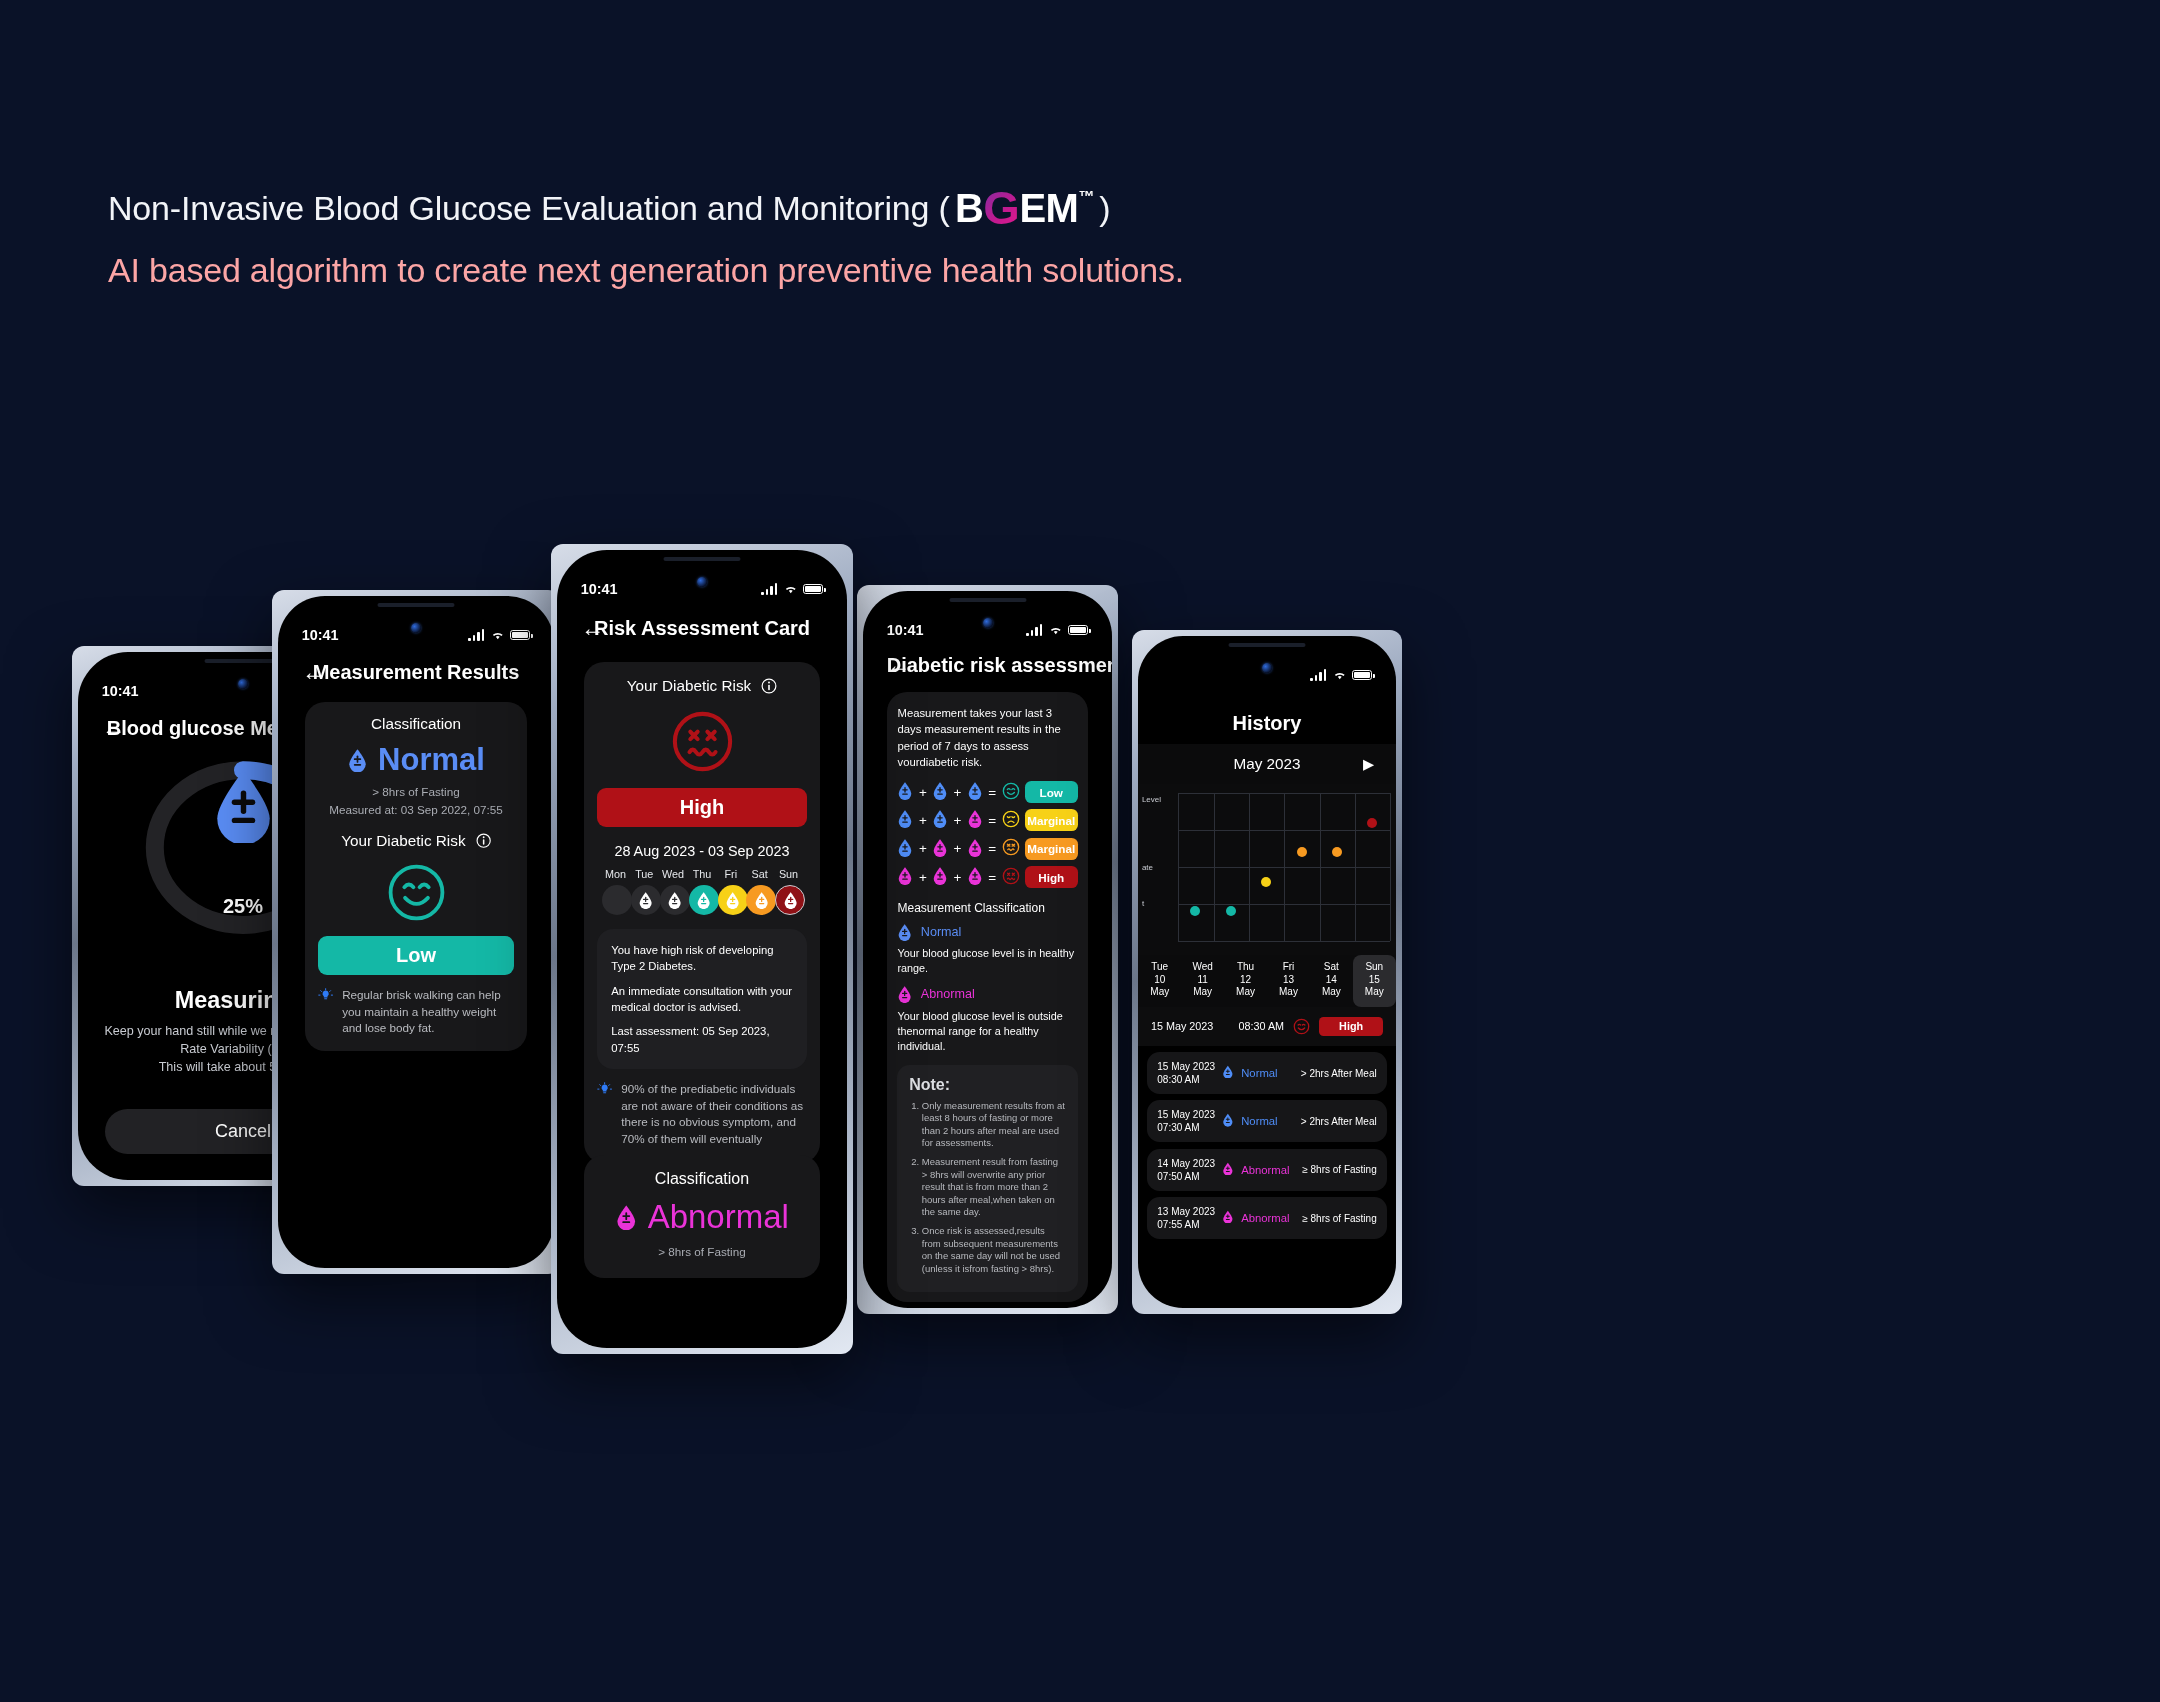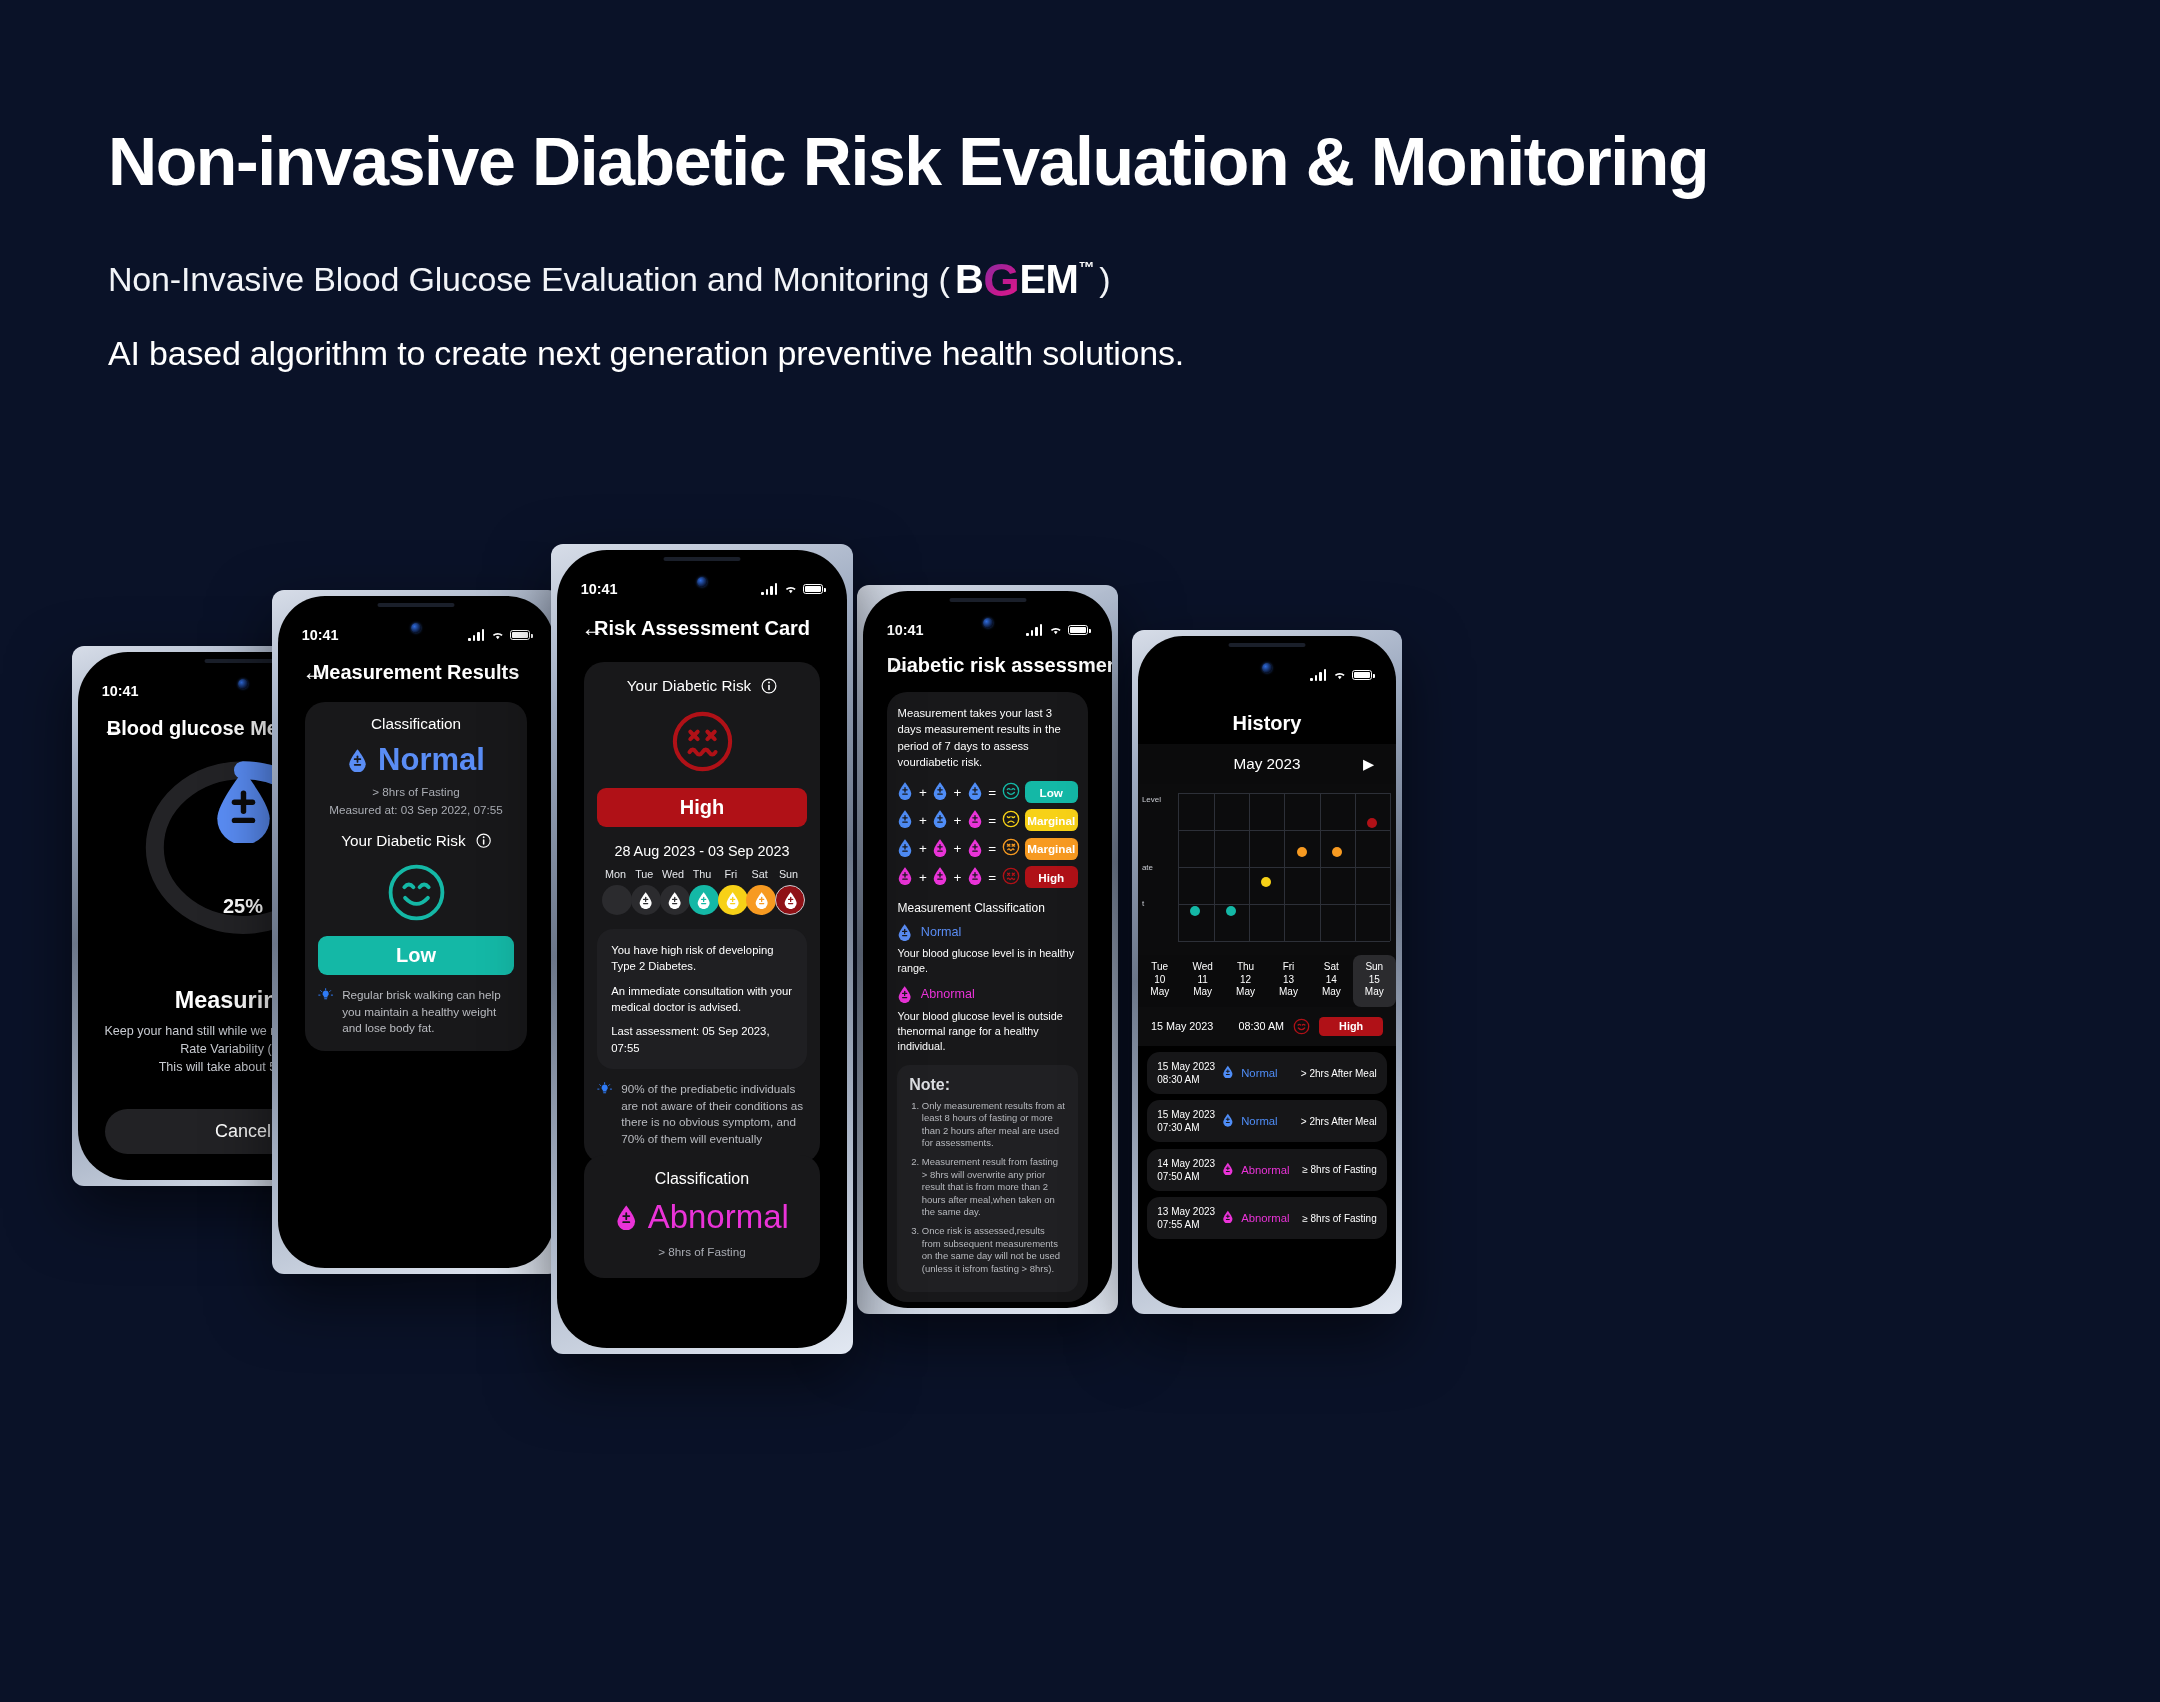--- a/index.html
+++ b/index.html
@@ -13,21 +13,21 @@
   .stage { position: relative; width: 2160px; height: 1702px; }
 
   
   .hdr { position: absolute; left: 108px; top: 126px; width: 1980px; }
   .hdr h1 {
     font-size: 68px; font-weight: 700; color: #ffffff;
     letter-spacing: -1.4px; line-height: 1.05;
   }
   .sub1 { margin-top: 50px; font-size: 34px; color: #f2f4f8; font-weight: 400;
           letter-spacing: -0.2px; display:flex; align-items:baseline; gap:0; }
-  .sub2 { margin-top: 32px; font-size: 34px; color: #ffffff; font-weight: 400;
+  .sub2 { margin-top: 20px; font-size: 34px; color: #fca5a5; font-weight: 400;
           letter-spacing: -0.2px; }
   .bgem { display:inline-flex; align-items:baseline; font-weight: 800; font-size: 40px;
           letter-spacing: -0.5px; margin: 0 5.4px; position: relative; top: 1.8px; }
   .bgem .b, .bgem .em { color:#ffffff; }
   .bgem .g {
     background: linear-gradient(135deg, #7a2fa5 0%, #c5198f 60%, #e31b8d 100%);
     -webkit-background-clip: text; background-clip: text; color: transparent;
     font-size: 47px; position: relative; top: 2.7px;
   }
   .bgem .tm { font-size: 16px; color:#ffffff; position: relative; top: -20px; font-weight: 700;}
@@ -156,21 +156,20 @@
   .selrow { display:flex; align-items:center; gap:9px; background:#0d0d0e;
             padding: 10px 12.6px; }
   .selrow .dt { font-size: 10.8px; }
 </style>
 </head>
 <body>
 
 <div class="stage">
 
   <div class="hdr">
-    <h1>Non-invasive Diabetic Risk Evaluation &amp; Monitoring</h1>
     <div class="sub1">
       <span>Non-Invasive Blood Glucose Evaluation and Monitoring (</span>
       <span class="bgem">
         <span class="b">B</span>
           <span class="g">G</span>
           <span class="em">EM</span>
           <span class="tm">™</span>
       </span>
       <span>)</span>
     </div>

